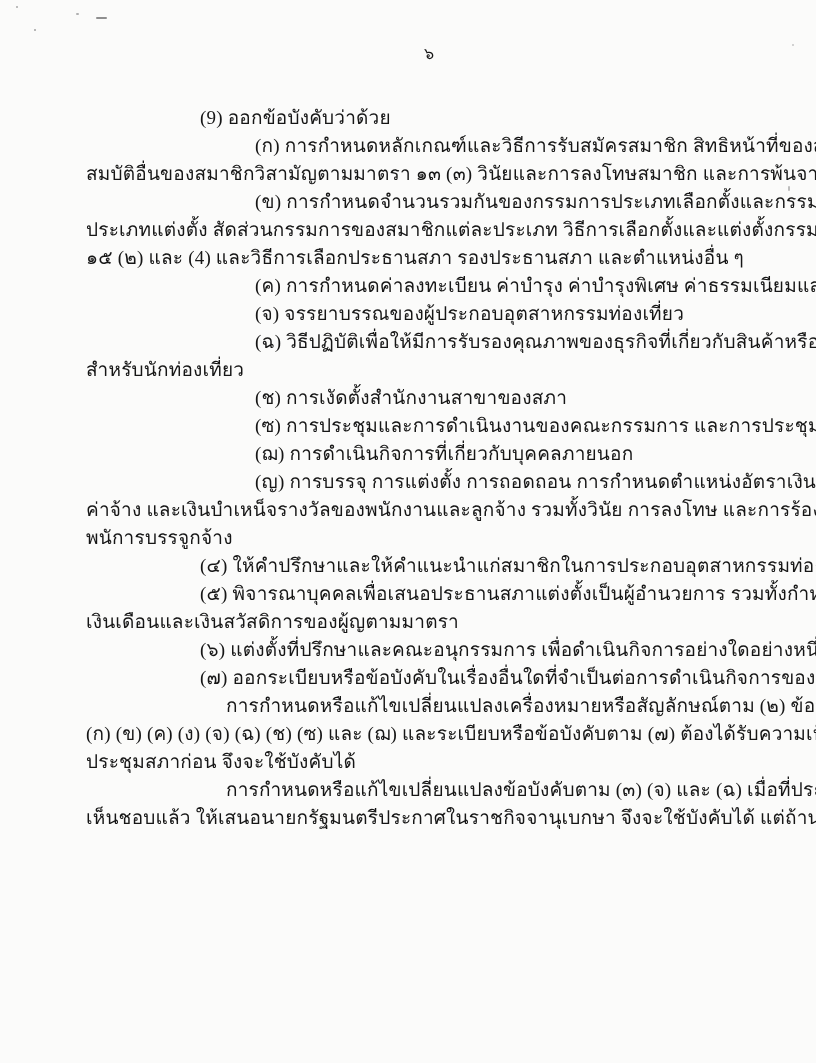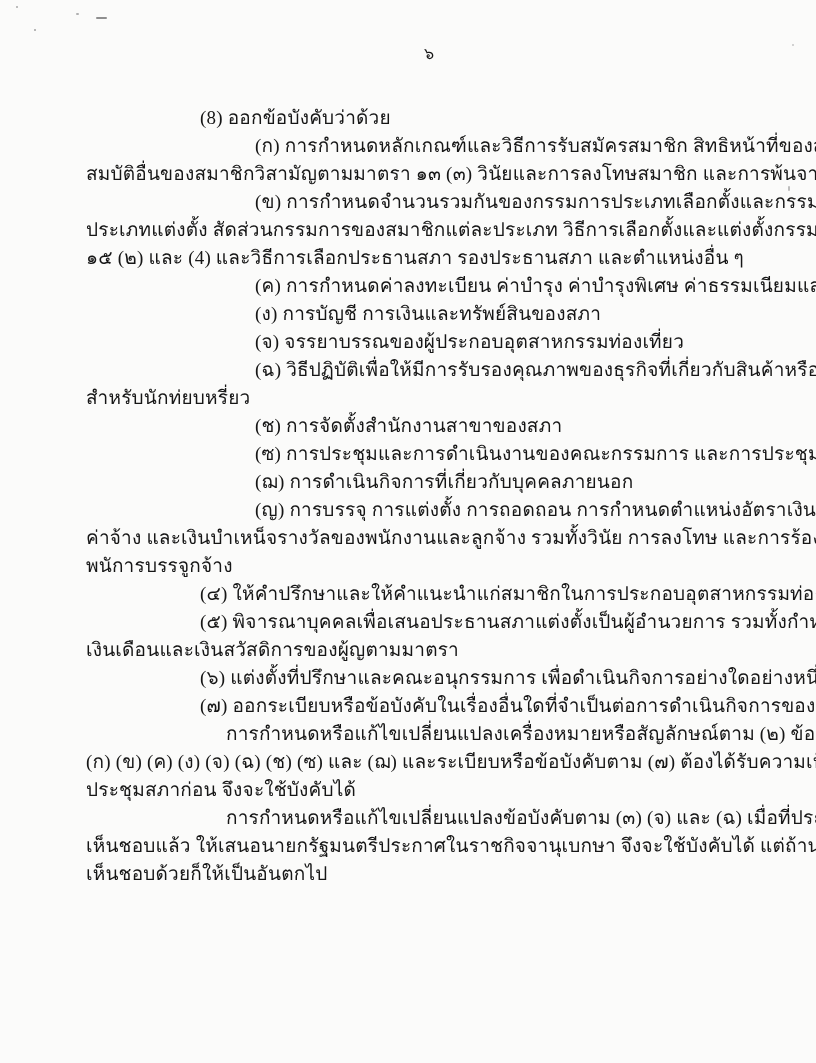--- a/index.html
+++ b/index.html
@@ -67,54 +67,51 @@
   <div class="speck s3"></div>
   <div class="speck s4"></div>
   <div class="speck s5"></div>
   <div class="speck s6"></div>
 
   <div class="page-number">๖</div>
 
   <div class="text-block">
 
   <div class="doc-line l1">
-        <span>(8)  ออกข้อบังคับว่าด้วย</span>
+        <span>(9)  ออกข้อบังคับว่าด้วย</span>
       </div>
       <div class="doc-line l2">
         <span>(ก)  การกำหนดหลักเกณฑ์และวิธีการรับสมัครสมาชิก สิทธิหน้าที่ของสมาชิก คุณ</span>
       </div>
       <div class="doc-line cont">
         <span>สมบัติอื่นของสมาชิกวิสามัญตามมาตรา ๑๓ (๓) วินัยและการลงโทษสมาชิก และการพ้นจากสมาชิกภาพ</span>
       </div>
       <div class="doc-line l2">
         <span>(ข)  การกำหนดจำนวนรวมกันของกรรมการประเภทเลือกตั้งและกรรมการ</span>
       </div>
       <div class="doc-line cont">
         <span>ประเภทแต่งตั้ง สัดส่วนกรรมการของสมาชิกแต่ละประเภท วิธีการเลือกตั้งและแต่งตั้งกรรมการตามมาตรา</span>
       </div>
       <div class="doc-line cont">
         <span>๑๕ (๒) และ (4) และวิธีการเลือกประธานสภา รองประธานสภา และตำแหน่งอื่น ๆ</span>
       </div>
       <div class="doc-line l2">
         <span>(ค)  การกำหนดค่าลงทะเบียน ค่าบำรุง ค่าบำรุงพิเศษ ค่าธรรมเนียมและค่าบริการ</span>
       </div>
       <div class="doc-line l2">
-        <span>(ง)  การบัญชี การเงินและทรัพย์สินของสภา</span>
-      </div>
-      <div class="doc-line l2">
         <span>(จ)  จรรยาบรรณของผู้ประกอบอุตสาหกรรมท่องเที่ยว</span>
       </div>
       <div class="doc-line l2">
         <span>(ฉ)  วิธีปฏิบัติเพื่อให้มีการรับรองคุณภาพของธุรกิจที่เกี่ยวกับสินค้าหรือบริหาร</span>
       </div>
       <div class="doc-line cont">
-        <span>สำหรับนักท่ยบหรี่ยว</span>
+        <span>สำหรับนักท่องเที่ยว</span>
       </div>
       <div class="doc-line l2">
-        <span>(ช)  การจัดตั้งสำนักงานสาขาของสภา</span>
+        <span>(ช)  การเงัดตั้งสำนักงานสาขาของสภา</span>
       </div>
       <div class="doc-line l2">
         <span>(ซ)  การประชุมและการดำเนินงานของคณะกรรมการ และการประชุมของที่</span>
       </div>
       <div class="doc-line l2">
         <span>(ฌ)  การดำเนินกิจการที่เกี่ยวกับบุคคลภายนอก</span>
       </div>
       <div class="doc-line l2">
         <span>(ญ)  การบรรจุ การแต่งตั้ง การถอดถอน การกำหนดตำแหน่งอัตราเงินเดือน</span>
       </div>
@@ -147,18 +144,15 @@
       </div>
       <div class="doc-line cont">
         <span>ประชุมสภาก่อน จึงจะใช้บังคับได้</span>
       </div>
       <div class="doc-line para">
         <span>การกำหนดหรือแก้ไขเปลี่ยนแปลงข้อบังคับตาม (๓) (จ) และ (ฉ) เมื่อที่ประชุมสภาให้ความ</span>
       </div>
       <div class="doc-line cont">
         <span>เห็นชอบแล้ว ให้เสนอนายกรัฐมนตรีประกาศในราชกิจจานุเบกษา จึงจะใช้บังคับได้ แต่ถ้านายกรัฐมนตรีไม่</span>
       </div>
-      <div class="doc-line cont">
-        <span>เห็นชอบด้วยก็ให้เป็นอันตกไป</span>
-      </div>
     </div>
 
 </div>
 
 </body></html>

